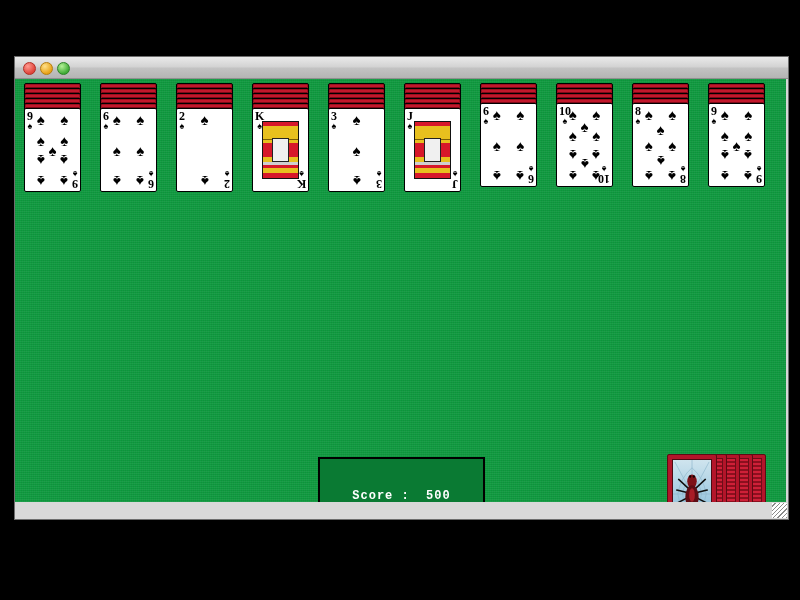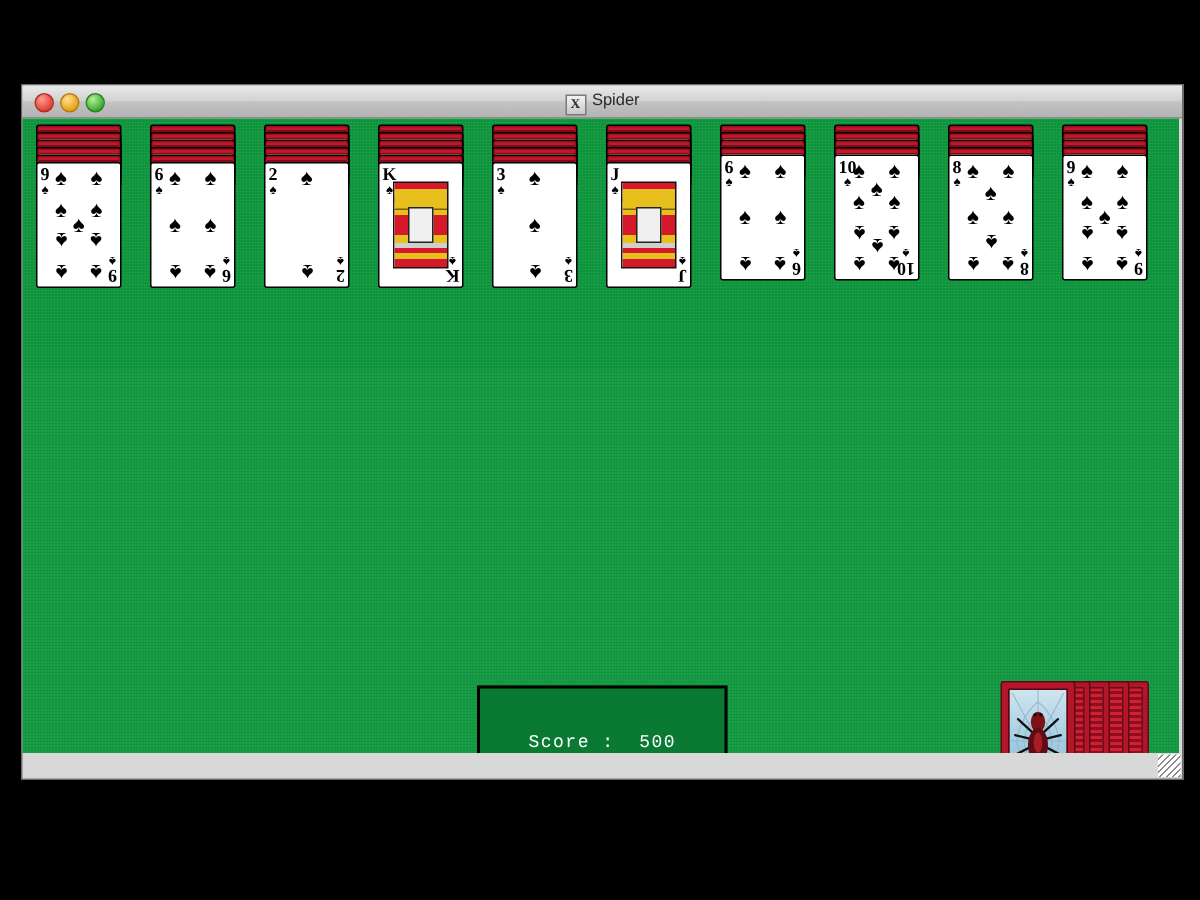--- a/index.html
+++ b/index.html
@@ -70,21 +70,21 @@
   .court .bot{bottom:0;background:
       linear-gradient(to top,#d7182a 0%,#d7182a 18%,#e8c01e 18%,#e8c01e 34%,#d7182a 34%,#d7182a 46%,
       #cfcfcf 46%,#cfcfcf 58%,#e8c01e 58%,#e8c01e 76%,#d7182a 76%,#d7182a 100%);}
   .court .mid{position:absolute;left:25%;right:25%;top:28%;bottom:28%;
               background:#f0f0f0;border:1px solid #222;}
   .court .face{position:absolute;left:0;right:0;top:8%;height:22%;
                background:#e8c01e;border-bottom:1px solid #7a5d05;}
 
   
   #score-panel{position:absolute;left:303px;top:378px;width:167px;height:77px;
-               box-sizing:border-box;background:#0a7a33;border:2px solid #000;}
+               box-sizing:border-box;background:#0a7a33;border:2px solid #000;font-weight:bold;}
   .score-line{font-family:"Liberation Mono",monospace;font-size:12px;color:#fff;
               letter-spacing:1px;white-space:pre;}
   #score-row{position:absolute;left:0;right:0;top:26px;text-align:center;}
 
   
   #stock{position:absolute;left:652px;top:375px;width:105px;height:82px;}
   .stock-card{position:absolute;top:0;width:47px;height:80px;box-sizing:border-box;
               background:#b3152a;border:1px solid #5d0a13;border-radius:2px;}
   .stock-card .inner{position:absolute;inset:3px;border:1px solid #6d0d18;
               background:repeating-linear-gradient(to bottom,#cf2038 0 2px,#8d0f1e 2px 4px);}
@@ -100,23 +100,20 @@
 <body>
 
 <div id="screen">
 
   <div id="window">
 
     <div id="titlebar">
       <div class="light l-close"></div>
       <div class="light l-min"></div>
       <div class="light l-max"></div>
-      <div id="title-wrap">
-        <span id="xicon">X</span><span>Spider</span>
-      </div>
     </div>
 
 
     <div id="felt">
       <div id="tableau">
           <div class="column" style="left: 9px;">
             <div class="back" style="top: 0px;"></div>
             <div class="back" style="top: 5px;"></div>
             <div class="back" style="top: 10px;"></div>
             <div class="back" style="top: 15px;"></div>

